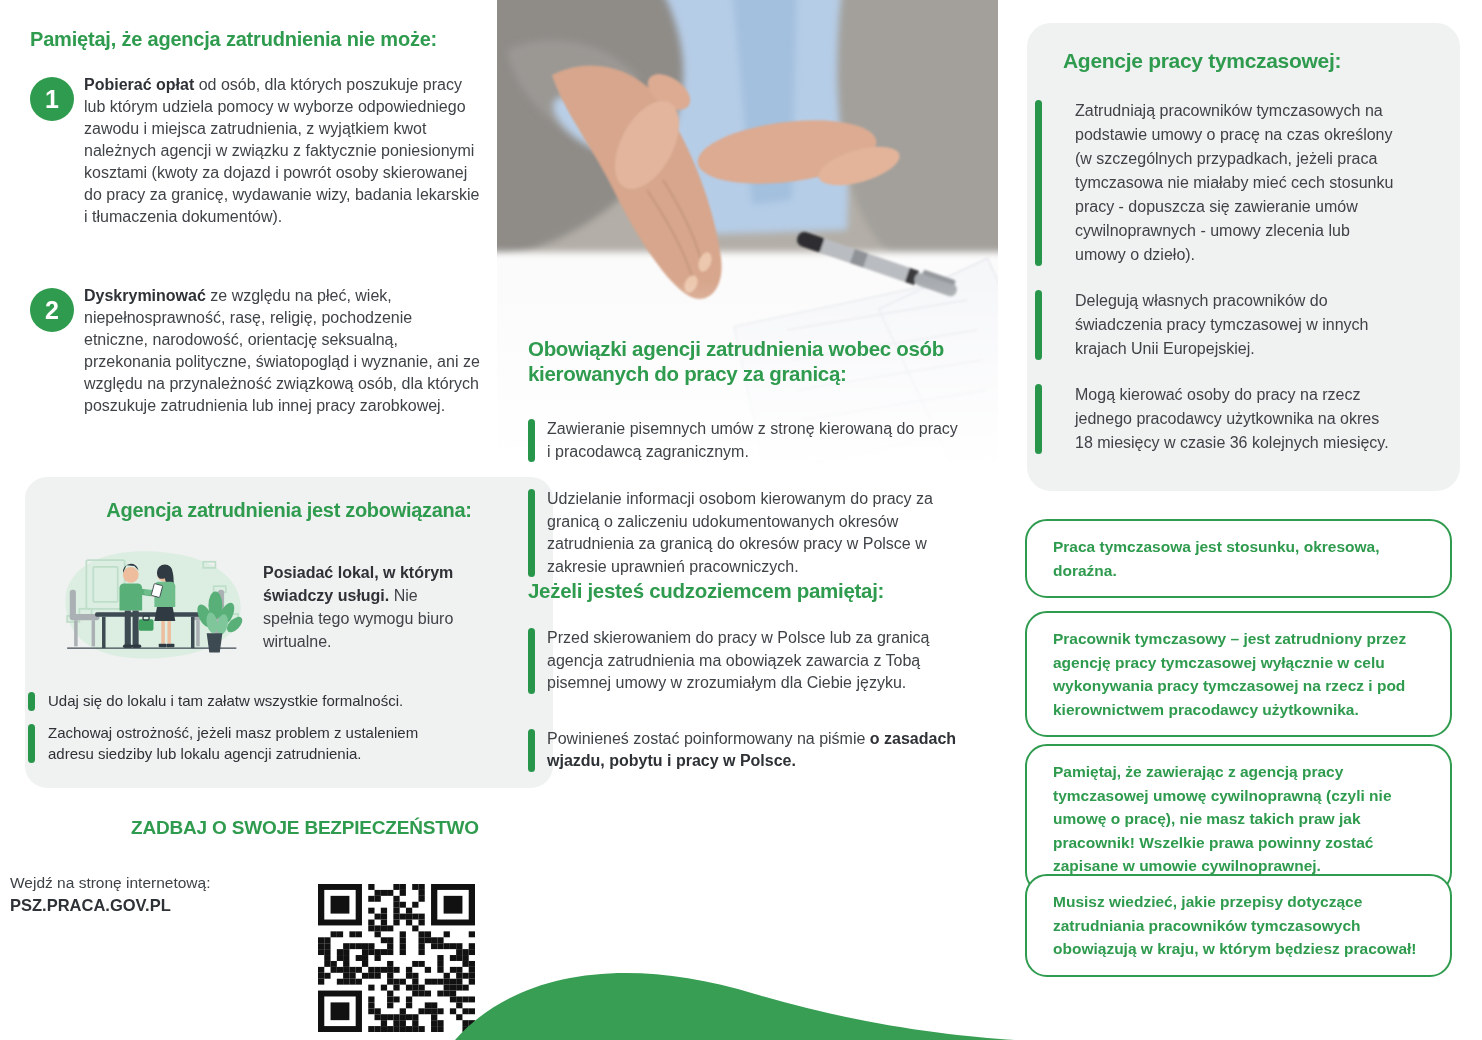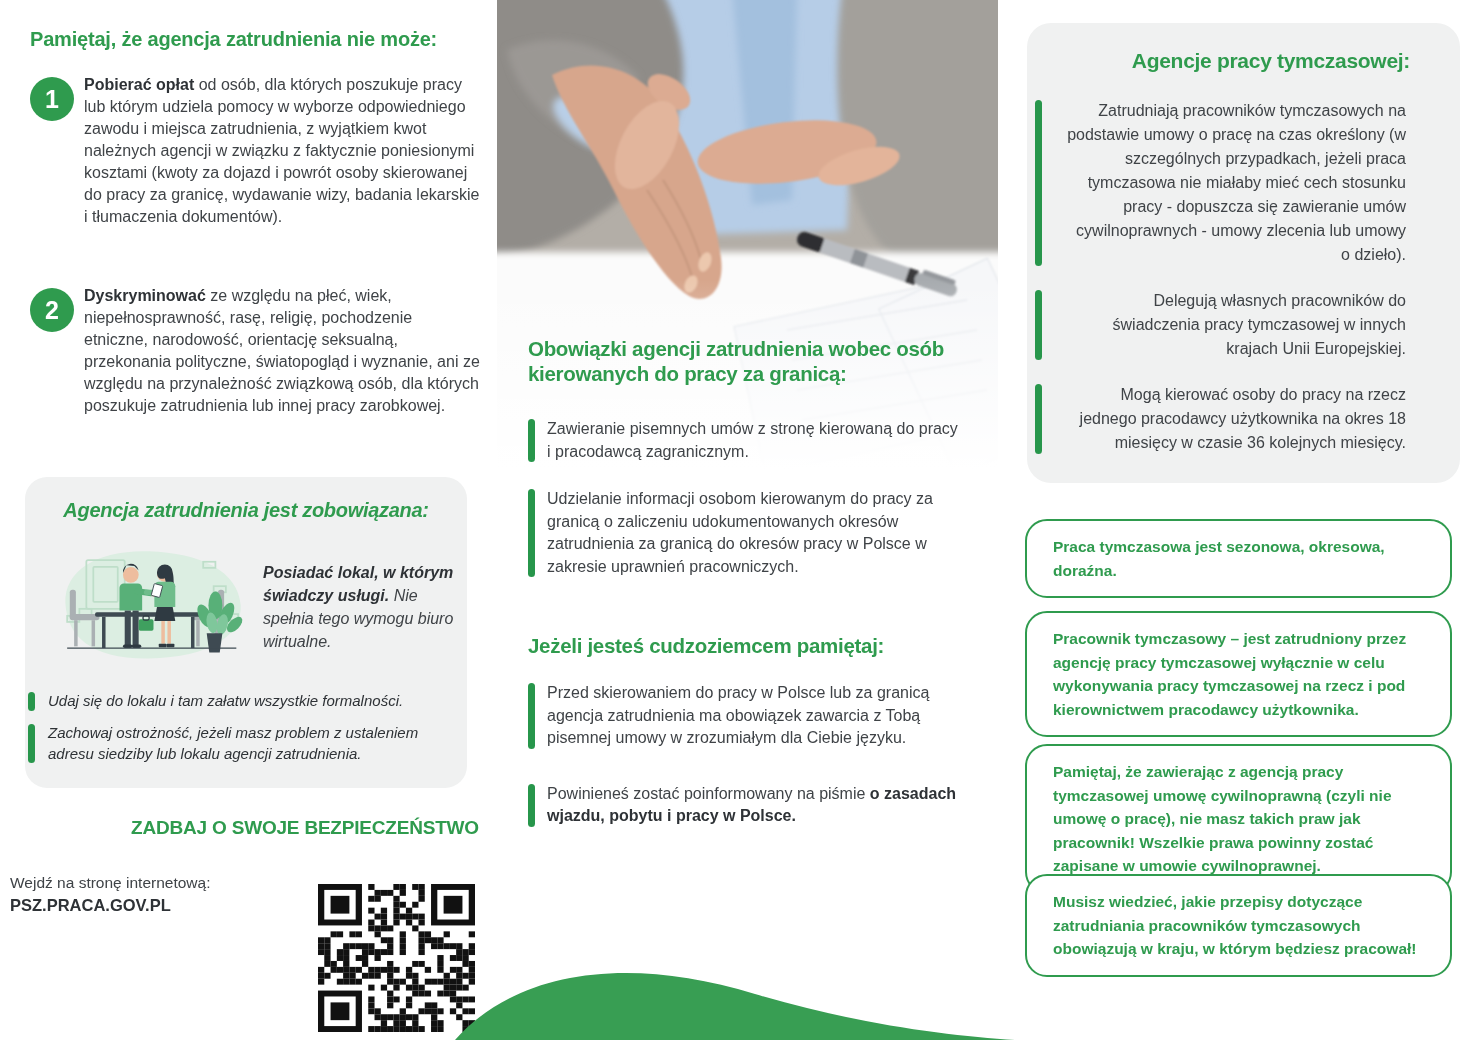--- a/index.html
+++ b/index.html
@@ -10,21 +10,21 @@
   
   .h-green{font-weight:bold;color:#2f9b4e;margin:0;}
   #left-header{position:absolute;left:30px;top:28px;font-size:20px;letter-spacing:-0.2px;white-space:nowrap;}
   .numitem{position:absolute;left:30px;width:440px;}
   #numitem-1{top:74px}
   #numitem-2{top:285px}
   .circ{position:absolute;left:0;top:3px;width:44px;height:44px;border-radius:50%;background:#2f9b4e;
         color:#fff;font-size:25px;font-weight:bold;display:flex;align-items:center;justify-content:center;}
   .numitem p{margin:0 0 0 54px;font-size:16px;line-height:22px;width:396px;}
 
-  #obligation-box{position:absolute;left:25px;top:477px;width:442px;height:311px;background:#f0f1f1;border-radius:22px;font-style:italic;}
+  #obligation-box{position:absolute;left:25px;top:477px;width:528px;height:311px;background:#f0f1f1;border-radius:22px;}
   #obligation-box h2{position:absolute;top:22px;left:0;right:0;text-align:center;font-size:20px;letter-spacing:-0.3px;}
   #illustration{position:absolute;left:16px;top:54px;}
   #side-text{position:absolute;left:238px;top:84px;width:196px;font-size:16px;line-height:23px;margin:0;}
   .tip{position:absolute;left:3px;padding-left:20px;width:412px;font-size:15px;line-height:20.5px;color:#2e3236;}
   #tip-1{top:214px}
   #tip-2{top:246px}
   .vbar{position:absolute;left:0;top:1px;bottom:1px;width:7px;border-radius:4px;background:#27964b;}
 
   #safety-header{position:absolute;left:110px;top:817px;width:390px;text-align:center;
                  font-size:19px;white-space:nowrap;letter-spacing:-0.2px;}
@@ -36,32 +36,32 @@
 
   
   #photo{position:absolute;left:497px;top:0;width:501px;height:470px;}
   #mid-flow{position:absolute;left:528px;top:336px;width:432px;z-index:2;}
   #mid-flow h2{font-size:20.5px;line-height:25px;letter-spacing:-0.3px;}
   .duty{position:relative;padding-left:19px;font-size:16px;line-height:22.5px;}
   .duty p{margin:0;}
   #duty-1{margin-top:22px}
   #duty-2{margin-top:32px}
   #duty-3{margin-top:25px}
-  #foreigner-header{margin-top:55px}
+  #foreigner-header{}
   #duty-4{margin-top:24px}
   #duty-5{margin-top:33px}
   #green-blob{position:absolute;left:455px;top:958px;width:560px;height:82px;z-index:1;}
 
   
   #agencies-box{position:absolute;left:1027px;top:23px;width:433px;box-sizing:border-box;background:#f0f1f1;
-                border-radius:24px;padding:26px 50px 24px 36px;text-align:right;}
+                border-radius:24px;padding:26px 50px 24px 36px;}
   #agencies-box h2{font-size:21px;letter-spacing:-0.3px;margin:0 0 26px 0;}
   .tip2{position:relative;margin:0 0 22px -28px;padding-left:28px;font-size:16px;line-height:24px;}
   .tip2:last-child{margin-bottom:0;}
-  .tip2 p{margin:4px;}
+  .tip2 p{margin:12px;}
   .ibox{position:absolute;left:1025px;width:427px;box-sizing:border-box;border:2px solid #2f9b4e;
         border-radius:22px;background:#fff;padding:14px 18px 14px 26px;}
   .ibox p{margin:0;font-size:15.5px;font-weight:bold;color:#2f9b4e;line-height:23.5px;}
   #ibox-1{top:519px}
   #ibox-2{top:611px}
   #ibox-3{top:744px}
   #ibox-4{top:874px}
 </style>
 </head>
 <body>
@@ -506,21 +506,21 @@
       <i class="vbar"></i>
       <p>Delegują własnych pracowników do świadczenia pracy tymczasowej w innych krajach Unii Europejskiej.</p>
     </div>
     <div class="tip2">
       <i class="vbar"></i>
       <p>Mogą kierować osoby do pracy na rzecz jednego pracodawcy użytkownika na okres 18 miesięcy w czasie 36 kolejnych miesięcy.</p>
     </div>
   </div>
 
   <div class="ibox" id="ibox-1">
-    <p>Praca tymczasowa jest sezonowa, okresowa, doraźna.</p>
+    <p>Praca tymczasowa jest stosunku, okresowa, doraźna.</p>
   </div>
   <div class="ibox" id="ibox-2">
     <p>Pracownik tymczasowy – jest zatrudniony przez agencję pracy tymczasowej wyłącznie w celu wykonywania pracy tymczasowej na rzecz i pod kierownictwem pracodawcy użytkownika.</p>
   </div>
   <div class="ibox" id="ibox-3">
     <p>Pamiętaj, że zawierając z agencją pracy tymczasowej umowę cywilnoprawną (czyli nie umowę o pracę), nie masz takich praw jak pracownik! Wszelkie prawa powinny zostać zapisane w umowie cywilnoprawnej.</p>
   </div>
   <div class="ibox" id="ibox-4">
     <p>Musisz wiedzieć, jakie przepisy dotyczące zatrudniania pracowników tymczasowych obowiązują w kraju, w którym będziesz pracował!</p>
   </div>

